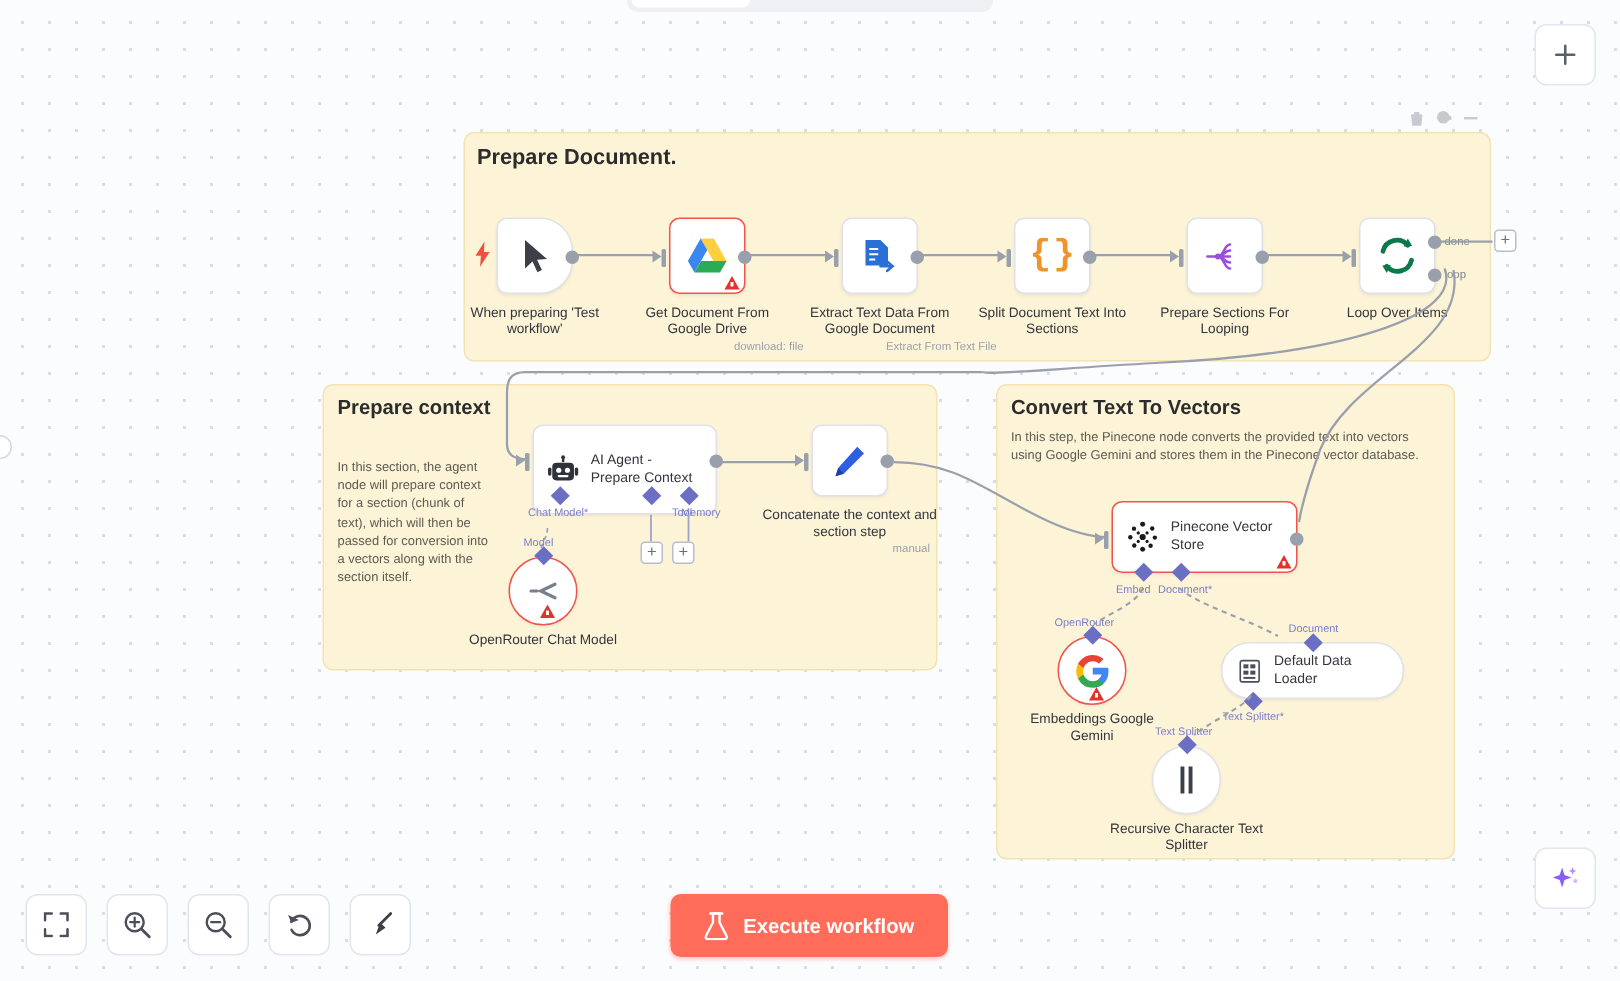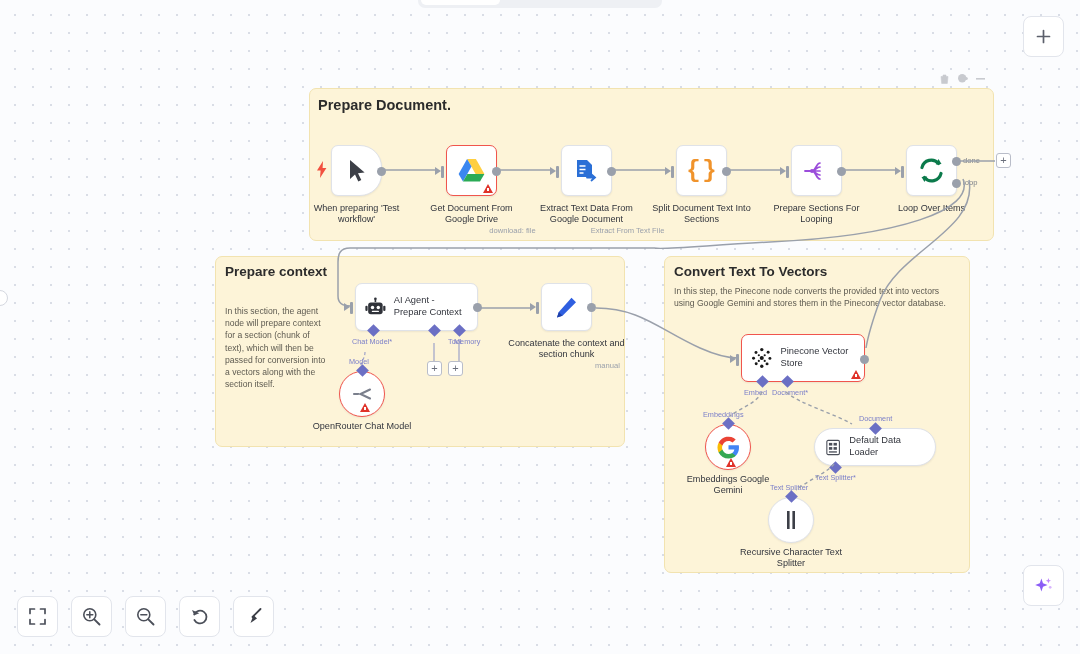--- a/index.html
+++ b/index.html
@@ -360,21 +360,21 @@
     </div>
     <div class="conn-label" style="left:57px;top:11px;">done</div>
     <div class="conn-label" style="left:57px;top:33px;">loop</div>
     <div class="plus-sq" style="left:90px;top:8px;">+</div>
     <div class="node-label" style="top:58px;">Loop Over Items</div>
   </div>
 
   <div class="node" style="left:355px;top:283px;">
     <div class="in-bar" style="left:-5px;top:19px;"></div>
     <div class="in-arrow" style="left:-11px;top:19.5px;"></div>
-    <div class="node-wide" style="width:123px;height:48px;">
+    <div class="node-wide" style="width:123px;height:60px;">
       <svg width="23" height="21" viewBox="0 0 23 21">
         <rect x="3.5" y="5" width="16" height="13" rx="3" fill="#2f3239"></rect>
         <circle cx="8.3" cy="10.5" r="1.9" fill="#fff"></circle>
         <circle cx="14.7" cy="10.5" r="1.9" fill="#fff"></circle>
         <rect x="7.5" y="14" width="8" height="1.6" rx=".8" fill="#fff"></rect>
         <rect x="10.6" y="0.5" width="1.8" height="4" fill="#2f3239"></rect>
         <circle cx="11.5" cy="0.9" r="1.4" fill="#2f3239"></circle>
         <rect x="0.4" y="8.5" width="2.5" height="6" rx="1.2" fill="#2f3239"></rect>
         <rect x="20.1" y="8.5" width="2.5" height="6" rx="1.2" fill="#2f3239"></rect>
       </svg>
@@ -412,21 +412,21 @@
   <div class="node" style="left:541px;top:283px;">
     <div class="in-bar" style="left:-5px;top:19px;"></div>
     <div class="in-arrow" style="left:-11px;top:19.5px;"></div>
     <div class="node-box node-sq" style="height:48px;">
       <svg width="23" height="23" viewBox="0 0 23 23">
         <path d="M16.5 1.8 L21 6.3 L7.5 19.8 L2 21.5 L3.8 16 Z" fill="#2f5fe0"></path>
         <path d="M3.8 16 L7.5 19.8 L2 21.5 Z" fill="#1e3fa8"></path>
       </svg>
       <div class="dot-port" style="right:-5px;top:19px;"></div>
     </div>
-    <div class="node-label" style="top:55px;width:118px;white-space:normal;">Concatenate the context and section chunk</div>
+    <div class="node-label" style="top:55px;width:118px;white-space:normal;">Concatenate the context and section step</div>
     <div class="node-sub" style="top:78px;">manual</div>
   </div>
 
   <div class="node" style="left:741px;top:334px;">
     <div class="in-bar" style="left:-5px;top:20px;"></div>
     <div class="in-arrow" style="left:-11px;top:20.5px;"></div>
     <div class="node-wide error" style="width:124px;height:48px;">
       <svg width="22" height="22" viewBox="0 0 22 22">
         <g fill="#1a1a1a">
           <circle cx="11" cy="2.4" r="1.7"></circle>
@@ -448,21 +448,21 @@
       <div class="warn"></div>
       <div class="dot-port" style="right:-5px;top:20px;"></div>
     </div>
     <div class="diamond" style="left:17px;top:43px;"></div>
     <div class="port-label" style="left:3px;top:54px;">Embed</div>
     <div class="diamond" style="left:42px;top:43px;"></div>
     <div class="port-label" style="left:31px;top:54px;">Document*</div>
   </div>
 
   <div class="node" style="left:705px;top:424px;">
-    <div class="port-label" style="left:-2px;top:-14px;">Embeddings</div>
+    <div class="port-label" style="left:-2px;top:-14px;">OpenRouter</div>
     <div class="node-round error">
       <svg width="23" height="23" viewBox="0 0 23 23">
         <path d="M22 11.5c0-.8-.07-1.5-.2-2.3H11.5v4.4h5.9a5 5 0 0 1-2.2 3.3v2.8h3.6c2.1-2 3.2-4.8 3.2-8.2z" fill="#4285f4"></path>
         <path d="M11.5 22.5c3 0 5.5-1 7.3-2.7l-3.6-2.8c-1 .68-2.3 1.1-3.7 1.1-2.8 0-5.2-1.9-6.1-4.5H1.7v2.9A11 11 0 0 0 11.5 22.5z" fill="#34a853"></path>
         <path d="M5.4 13.6a6.6 6.6 0 0 1 0-4.2V6.5H1.7a11 11 0 0 0 0 9.9z" fill="#fbbc05"></path>
         <path d="M11.5 4.9c1.6 0 3 .55 4.1 1.6l3.1-3.1A11 11 0 0 0 1.7 6.5l3.7 2.9c.9-2.6 3.3-4.5 6.1-4.5z" fill="#ea4335"></path>
       </svg>
       <div class="diamond" style="left:18px;top:-6px;"></div>
       <div class="warn" style="right:14px;bottom:2px;"></div>
     </div>
@@ -524,14 +524,21 @@
       <path d="M1 2 L3.3 7.2 L8.3 5.3 Z" fill="#4b4f59"></path>
     </svg>
   </div>
   <div class="tool-btn" style="left:233px;">
     <svg width="19" height="19" viewBox="0 0 19 19">
       <path d="M16.5 2 L8.5 10" stroke="#3c3f47" stroke-width="1.8" stroke-linecap="round"></path>
       <path d="M9.5 8 L13 11.5 L6.5 16 Z" fill="#3c3f47"></path>
     </svg>
   </div>
 
+  <button id="exec-btn">
+    <svg width="17" height="19" viewBox="0 0 17 19">
+      <path d="M6.3 1 v6 L1.6 16 a1.4 1.4 0 0 0 1.2 2.1 h11.4 a1.4 1.4 0 0 0 1.2 -2.1 L10.7 7 V1 Z" fill="none" stroke="#fff" stroke-width="1.6" stroke-linejoin="round"></path>
+      <path d="M4.6 1 h7.8" stroke="#fff" stroke-width="1.7" stroke-linecap="round"></path>
+    </svg>
+    <span>Execute workflow</span>
+  </button>
 
 </div>
 
 </body></html>

